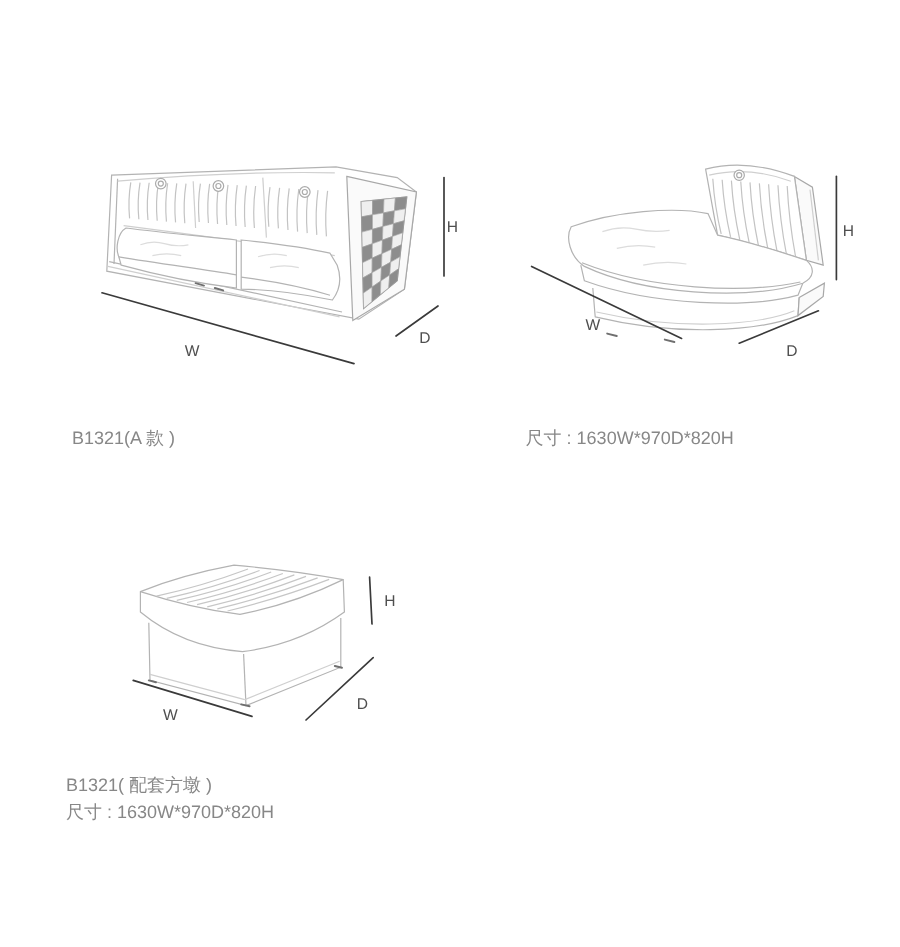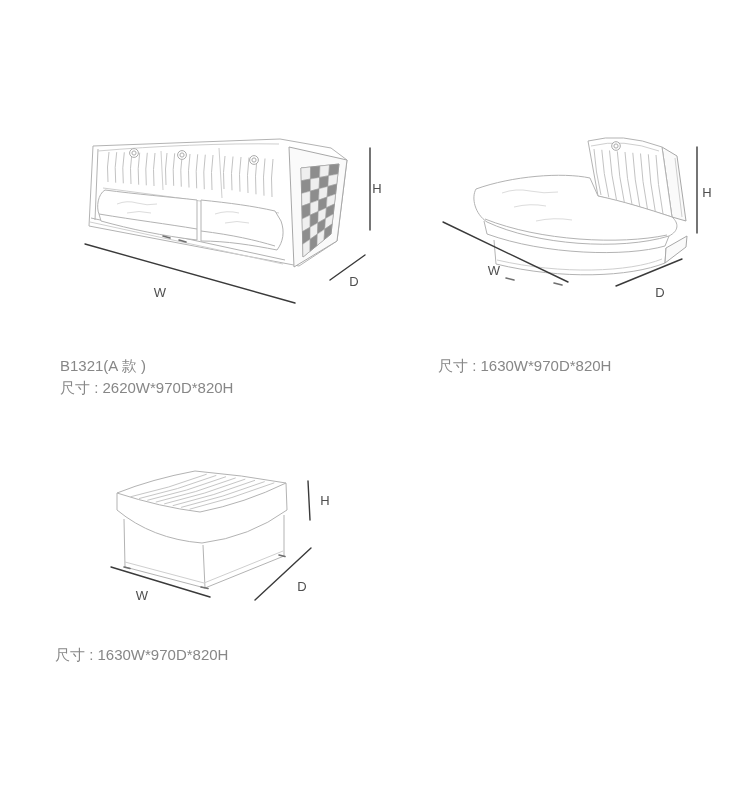--- a/index.html
+++ b/index.html
@@ -189,24 +189,24 @@
       <path class="dim" d="M155,145 L211,93"></path>
       <path class="dim" d="M208,26 L210,65"></path>
       <text x="42" y="145" text-anchor="middle">W</text>
       <text x="202" y="136" text-anchor="middle">D</text>
       <text x="225" y="50" text-anchor="middle">H</text>
     </g>
   </svg>
 
   <div class="caption" style="left:60px;top:355px">
     <div>B1321(A 款 )</div>
-    <div>尺寸 : 2620W*970D*820H</div>
   </div>
 
   <div class="caption" style="left:438px;top:355px">
     <div>尺寸 : 1630W*970D*820H</div>
   </div>
 
   <div class="caption tight" style="left:55px;top:643px">
+    <div>B1321( 配套方墩 )</div>
     <div>尺寸 : 1630W*970D*820H</div>
   </div>
 
 </div>
 
 </body></html>

